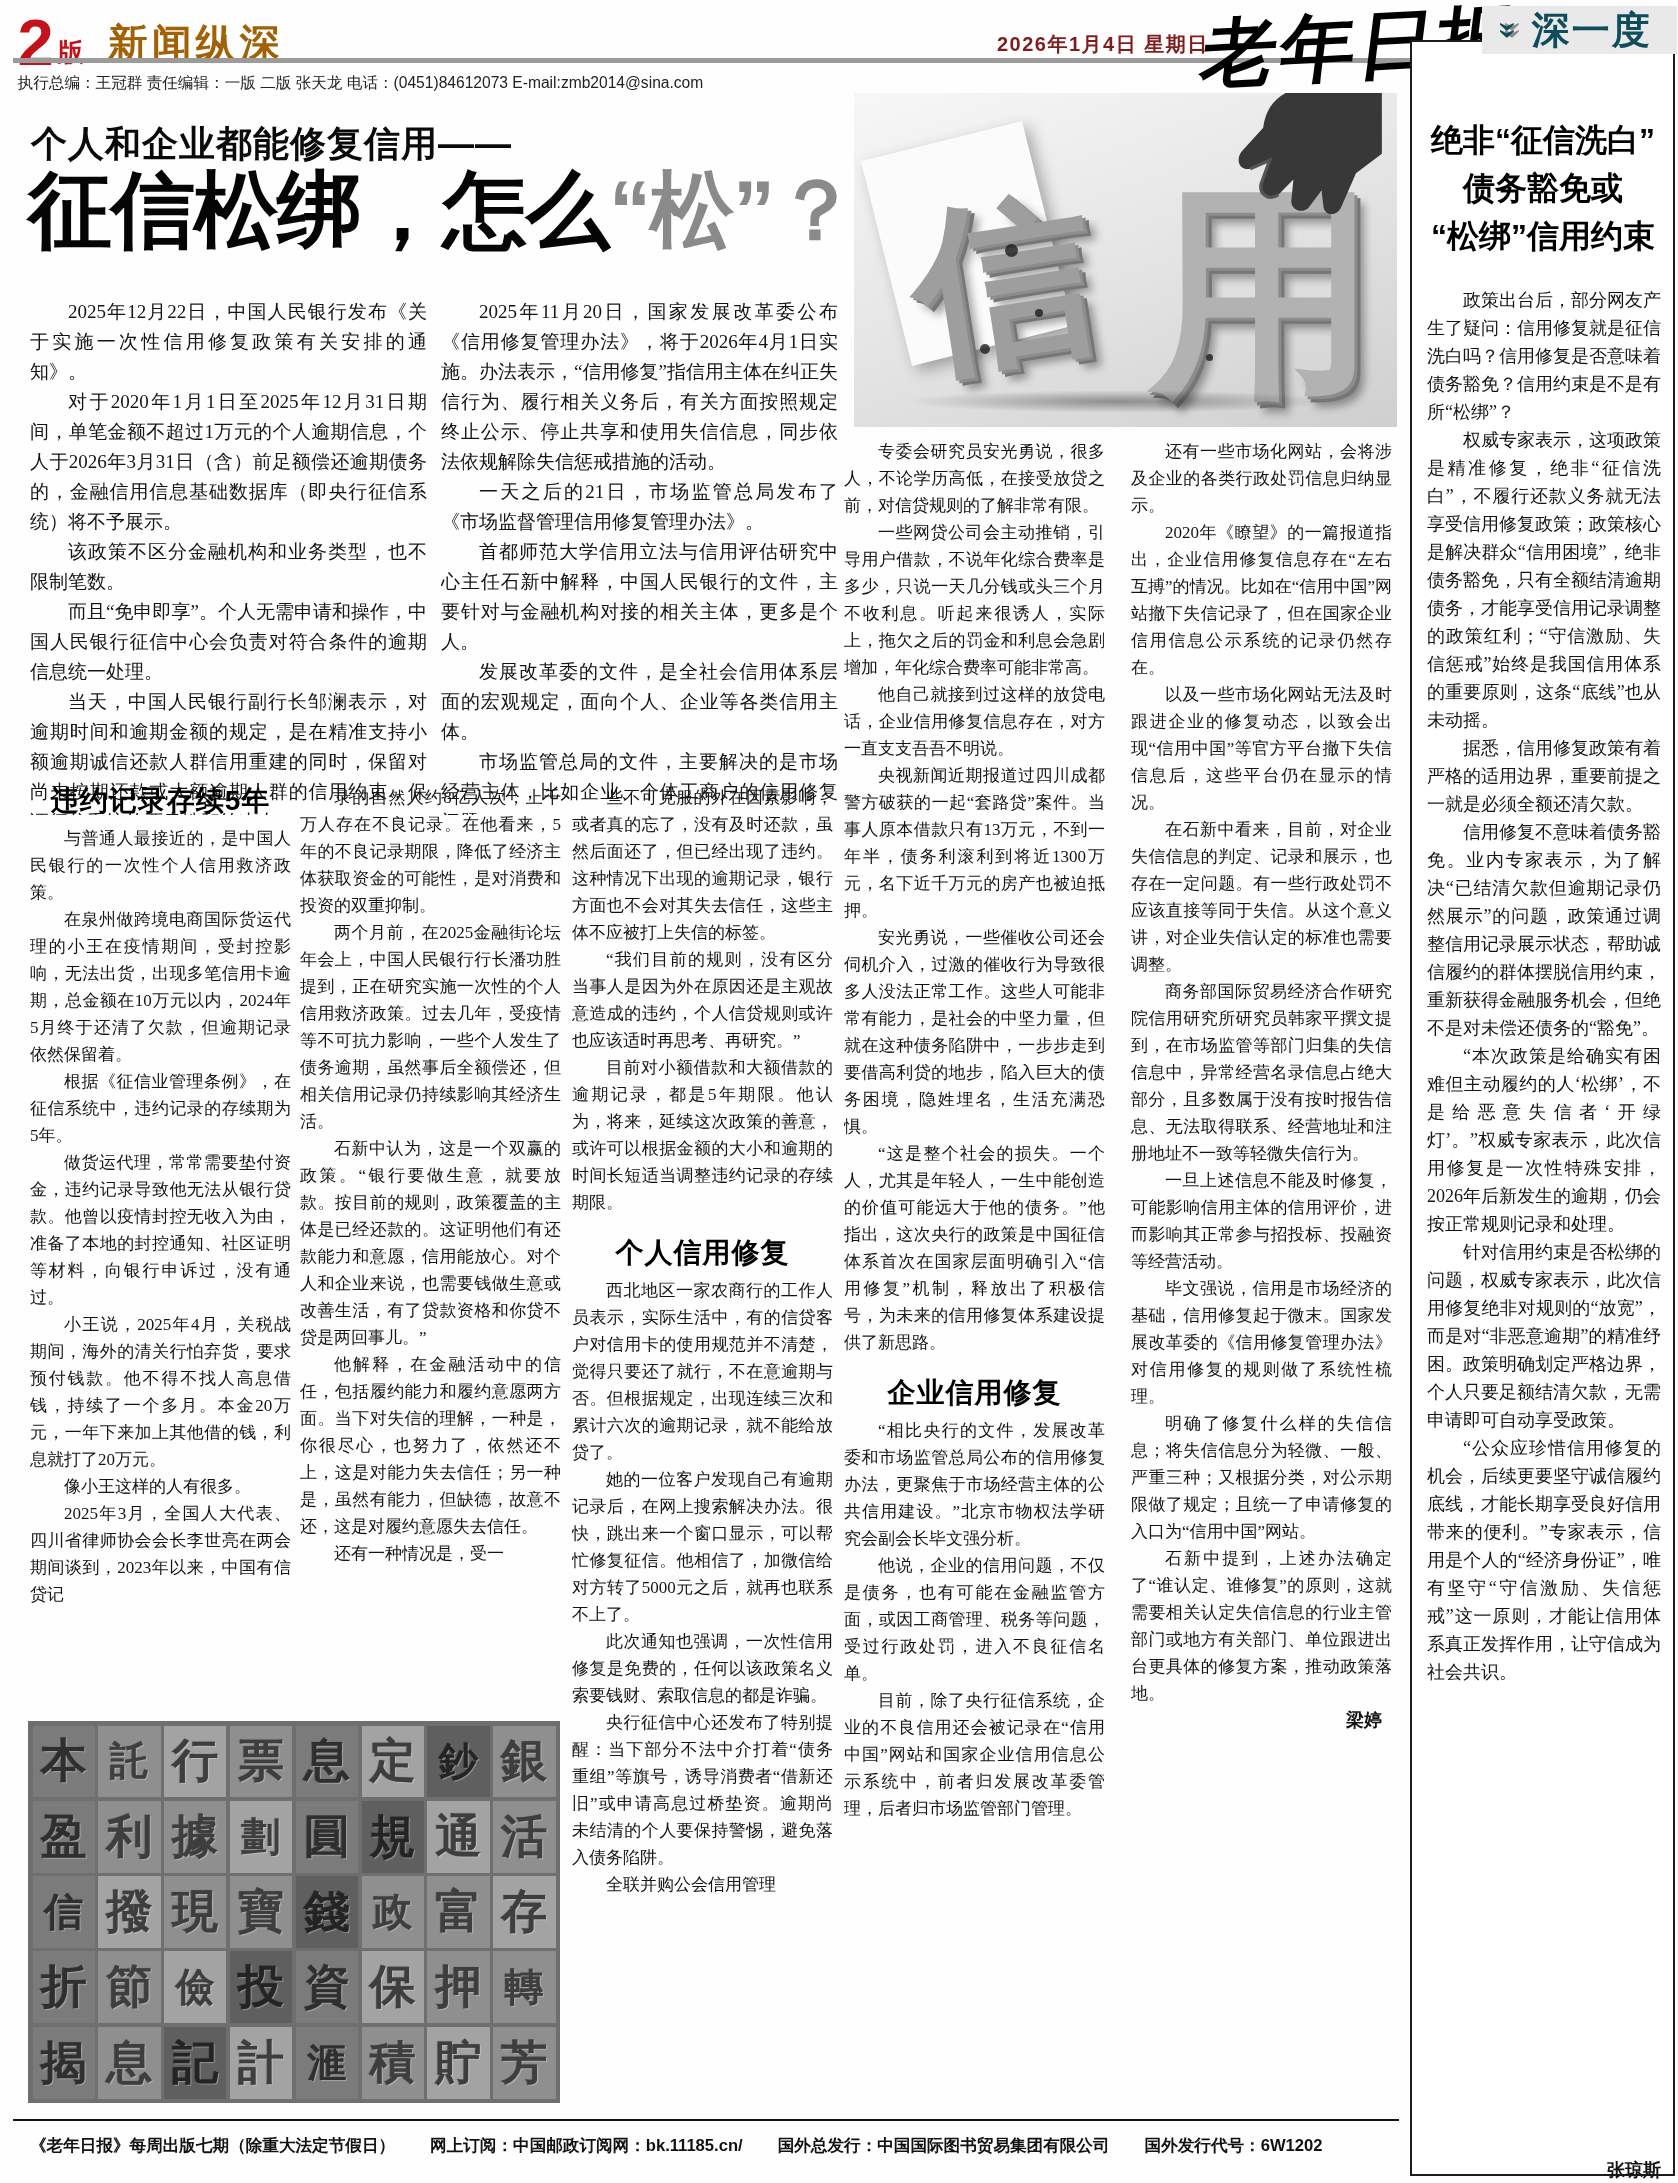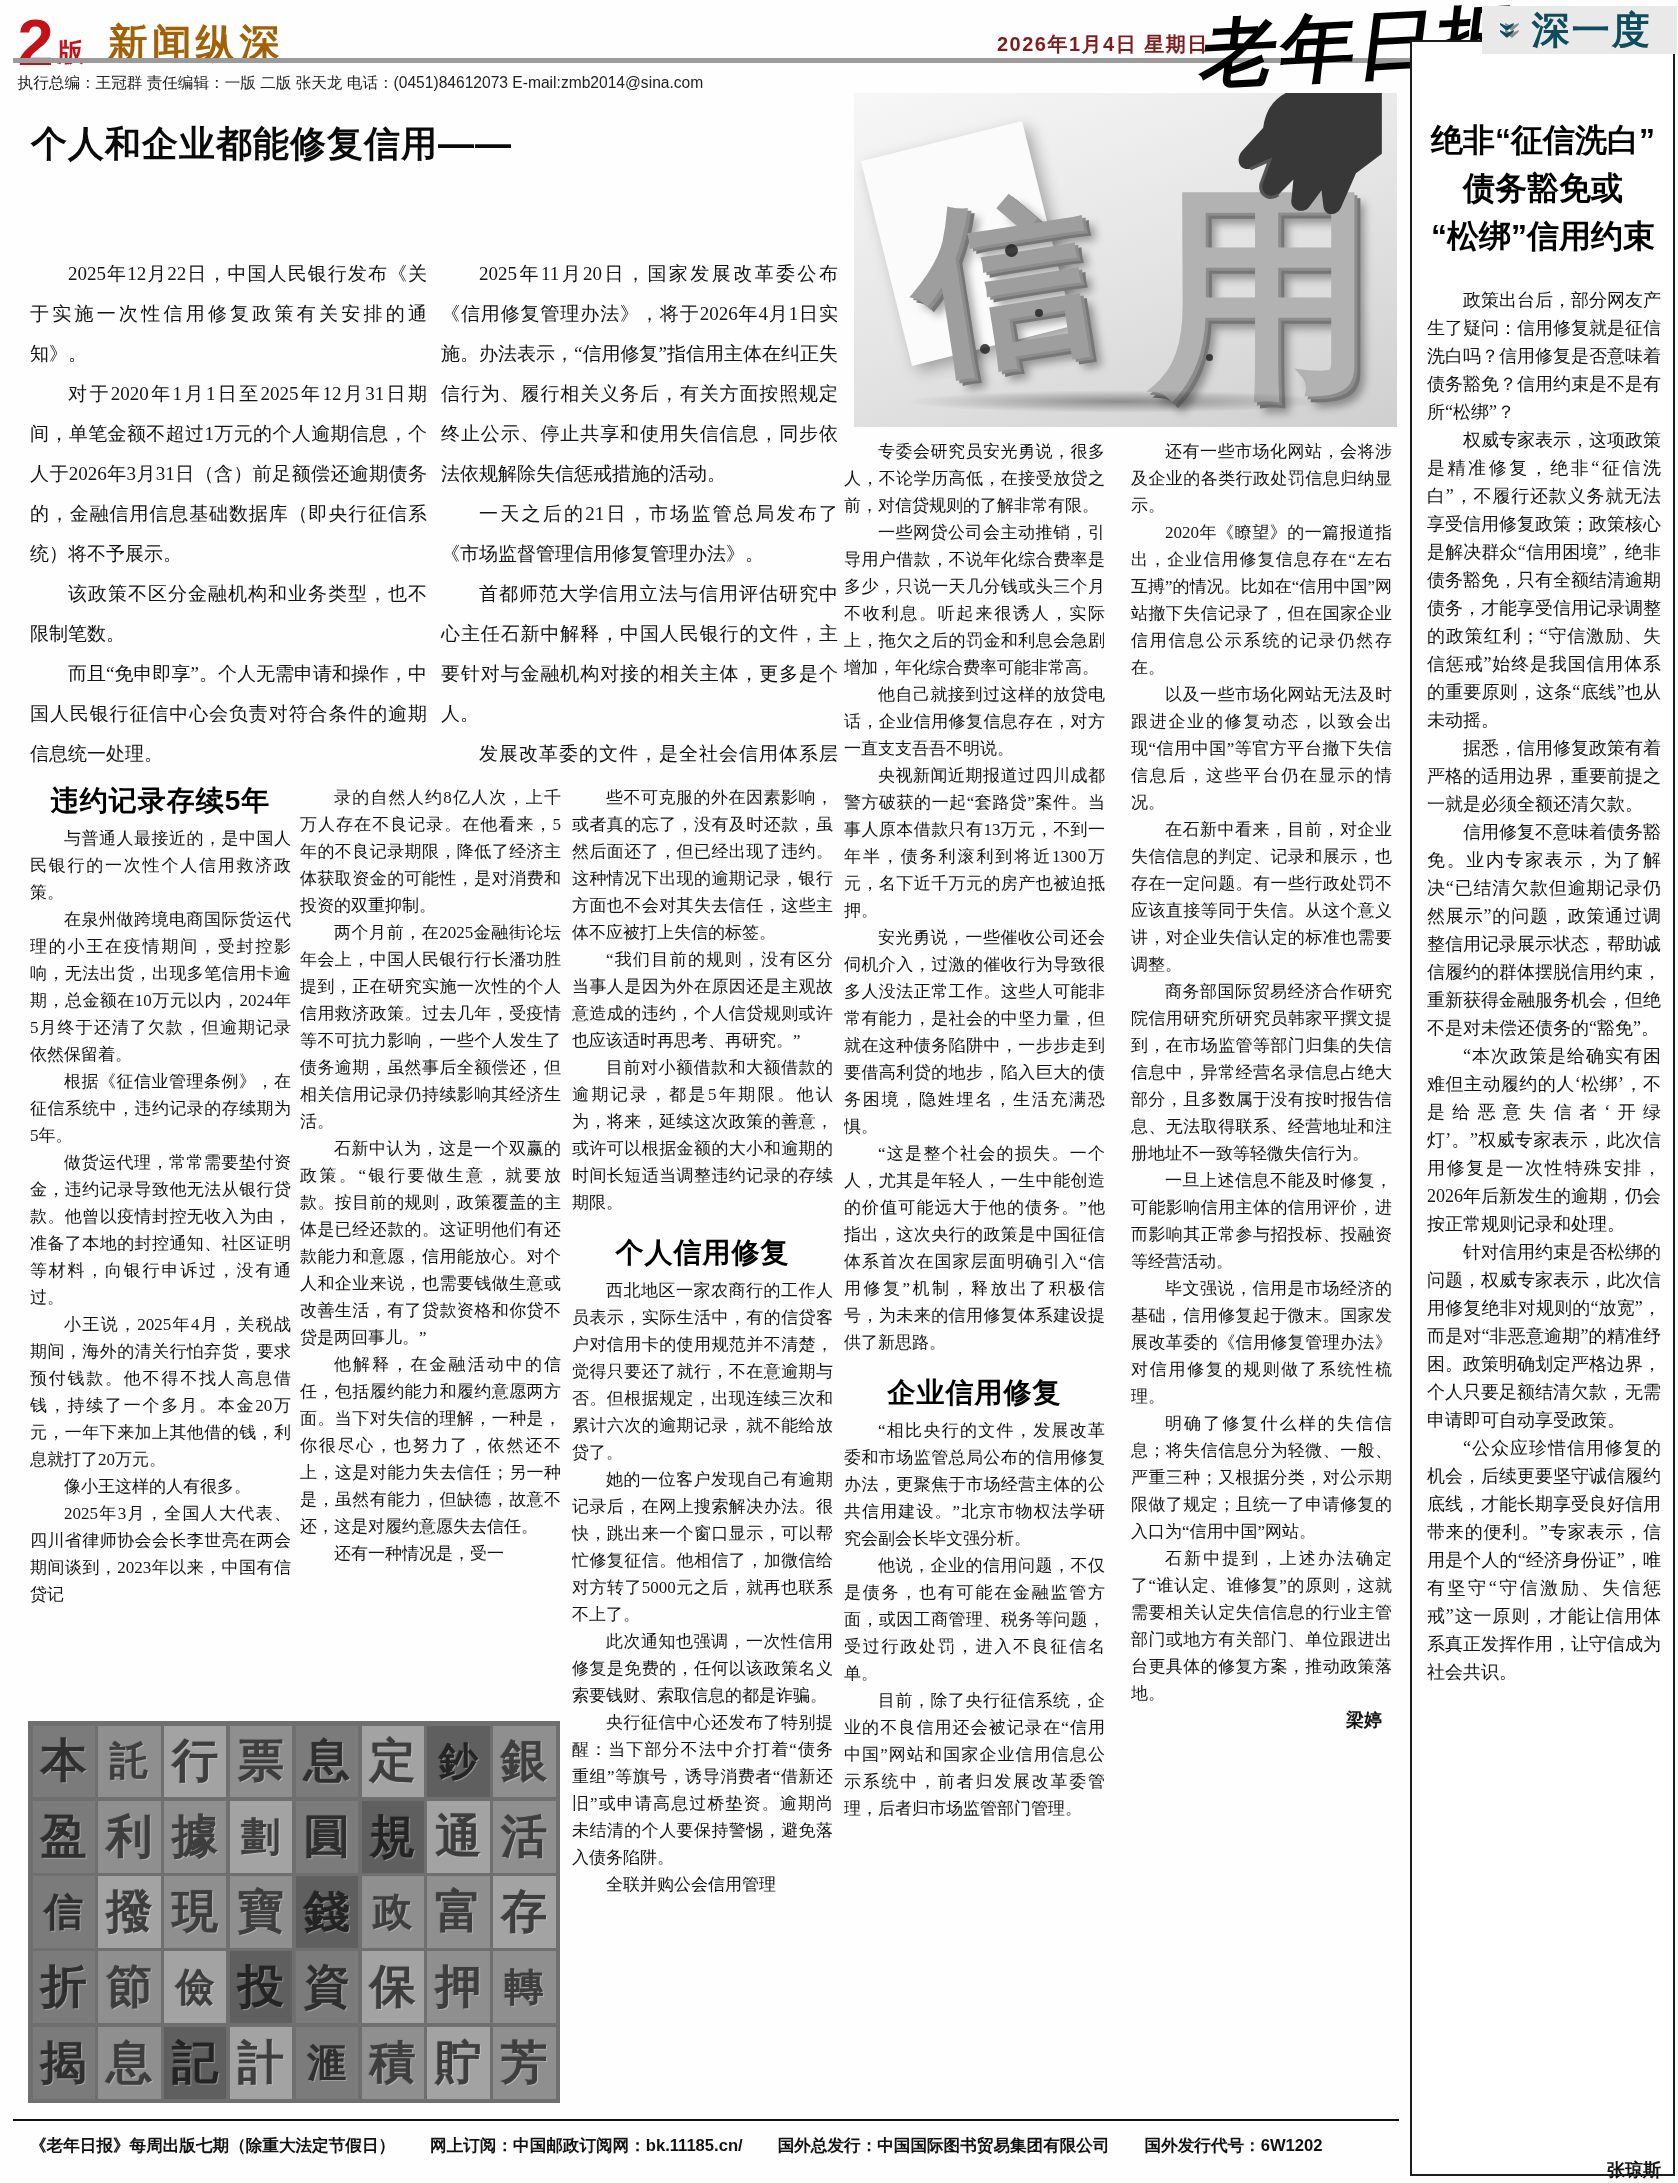--- a/index.html
+++ b/index.html
@@ -15,21 +15,21 @@
   .editor-line{font-family:"Liberation Sans","DejaVu Sans",sans-serif;font-size:15.6px;color:#222;}
   .date-line{font-family:"Liberation Sans","DejaVu Sans",sans-serif;font-weight:bold;font-size:20px;color:#7f1d1d;letter-spacing:1.5px;}
   .masthead{font-weight:bold;font-size:75px;line-height:1;transform:skewX(-10deg) rotate(-3deg);letter-spacing:3px;color:#000;}
 
   
   .kicker{font-family:"Liberation Sans","DejaVu Sans",sans-serif;font-weight:bold;font-size:36px;color:#0a0a0a;letter-spacing:1px;}
   .main-title{font-family:"Liberation Sans","DejaVu Sans",sans-serif;font-weight:bold;font-size:84px;line-height:1;letter-spacing:-1px;color:#050505;white-space:nowrap;}
   .main-title .gray{color:#8a8a8a;}
 
   
-  .lead-col{font-size:19px;line-height:40px;text-align:justify;overflow:hidden;}
+  .lead-col{font-size:19px;line-height:30px;text-align:justify;overflow:hidden;margin-top:43px;}
   .body-col{font-size:17px;line-height:27px;text-align:justify;overflow:hidden;}
   .lead-col p,.body-col p,.sidebar-paras p{margin:0;text-indent:2em;}
   .col-header{font-family:"Liberation Sans","DejaVu Sans",sans-serif;font-weight:bold;font-size:28px;
               text-align:center;text-indent:0;margin:3px 0 11px;color:#000;letter-spacing:1px;}
   .col-header.mid{margin-top:23px;}
   .byline{text-align:right;font-size:18px;padding-right:10px;font-weight:bold;}
 
   
   .illu{background:linear-gradient(160deg,#f7f7f7 0%,#e3e3e3 55%,#cfcfcf 100%);overflow:hidden;}
   .illu .sheet{position:absolute;left:30px;top:45px;width:166px;height:211px;background:#fbfbfb;
@@ -77,20 +77,23 @@
     <span class="badge-suffix" style="padding-bottom:5px;">版</span>
     <span class="section-title" style="margin-left:20px;padding-bottom:4px;">新闻纵深</span>
   </div>
   <div class="abs top-rule" style="left:12.6px;top:58px;width:1432px;"></div>
   <div class="abs editor-line" style="left:17.6px;top:73px;">执行总编：王冠群  责任编辑：一版  二版 张天龙  电话：(0451)84612073  E-mail:zmb2014@sina.com</div>
 
   <div class="abs date-line" style="left:997px;top:31px;">2026年1月4日  星期日</div>
   <div class="abs masthead" style="left:1203px;top:9px;">老年日报</div>
 
   <div class="abs kicker" style="left:31px;top:120px;">个人和企业都能修复信用——</div>
+  <div class="abs main-title" style="left:28px;top:168px;">
+    <span>征信松绑，怎么</span><span class="gray">“松”？</span>
+  </div>
 
   <div class="abs lead-col" style="left:30px;top:254px;width:397px;height:518px;">
       <p>2025年12月22日，中国人民银行发布《关于实施一次性信用修复政策有关安排的通知》。</p>
       <p>对于2020年1月1日至2025年12月31日期间，单笔金额不超过1万元的个人逾期信息，个人于2026年3月31日（含）前足额偿还逾期债务的，金融信用信息基础数据库（即央行征信系统）将不予展示。</p>
       <p>该政策不区分金融机构和业务类型，也不限制笔数。</p>
       <p>而且“免申即享”。个人无需申请和操作，中国人民银行征信中心会负责对符合条件的逾期信息统一处理。</p>
       <p>当天，中国人民银行副行长邹澜表示，对逾期时间和逾期金额的规定，是在精准支持小额逾期诚信还款人群信用重建的同时，保留对尚未按期还款或大额逾期人群的信用约束，保证征信系统的严肃性和约束力。</p>
     </div>
   <div class="abs lead-col" style="left:441px;top:254px;width:397px;height:518px;">
       <p>2025年11月20日，国家发展改革委公布《信用修复管理办法》，将于2026年4月1日实施。办法表示，“信用修复”指信用主体在纠正失信行为、履行相关义务后，有关方面按照规定终止公示、停止共享和使用失信信息，同步依法依规解除失信惩戒措施的活动。</p>

